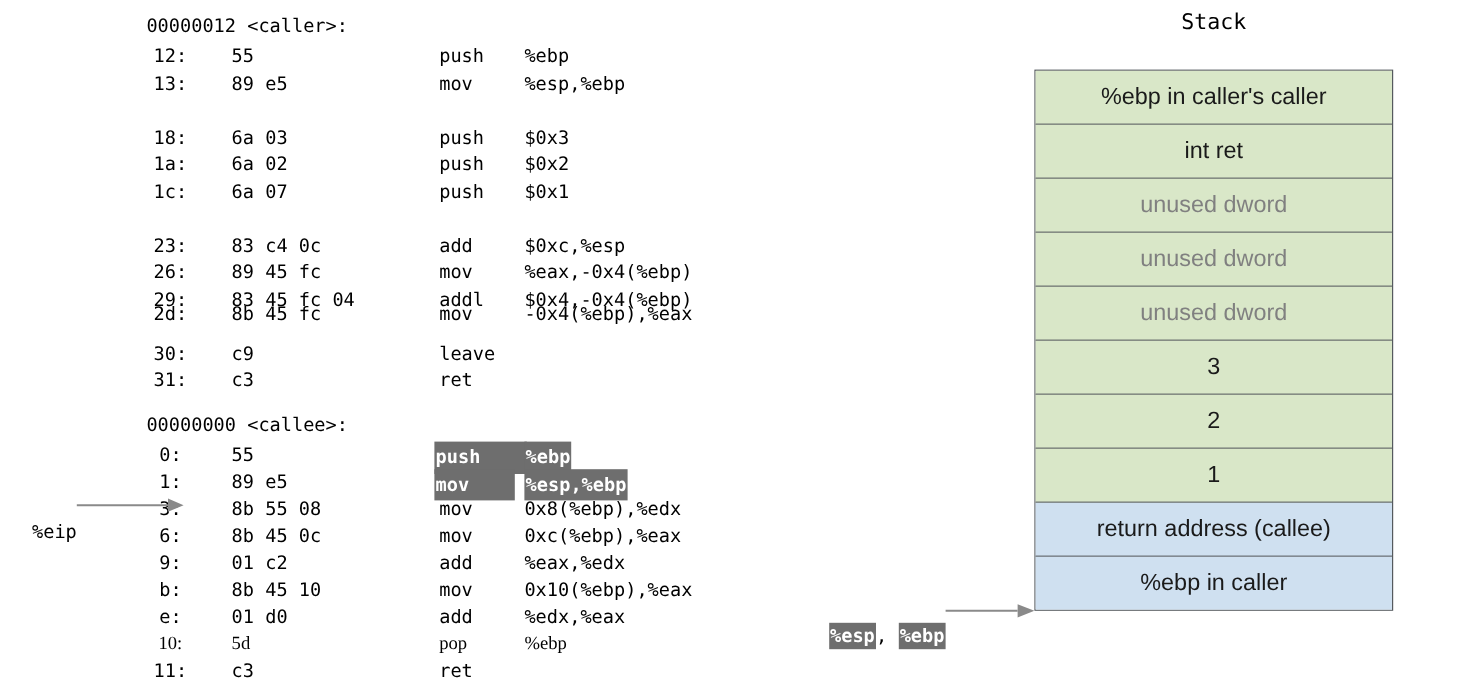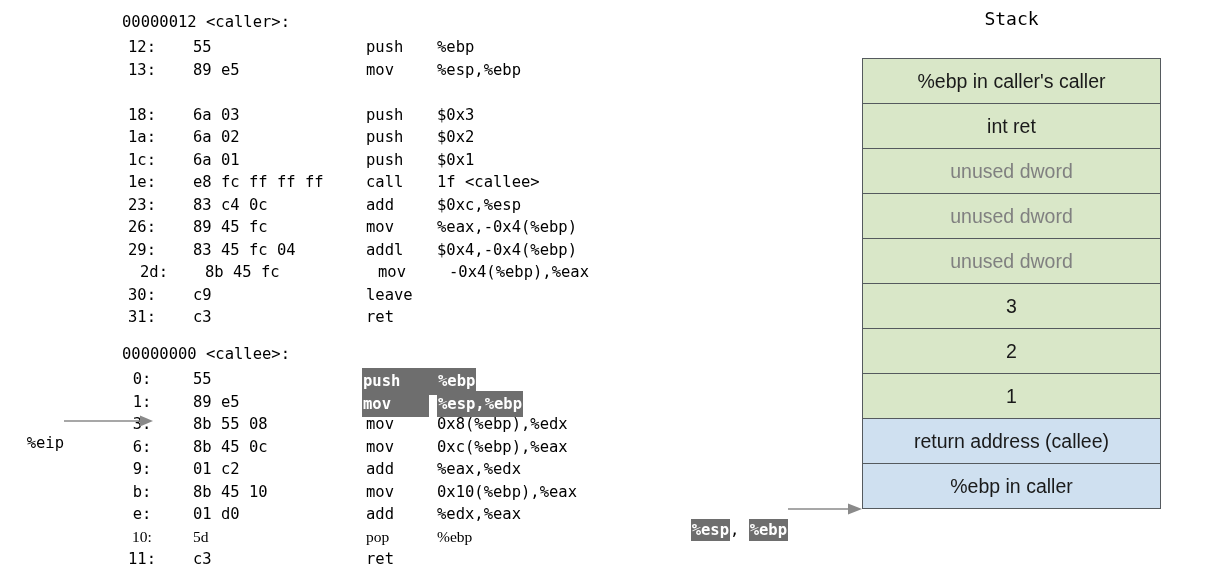--- a/index.html
+++ b/index.html
@@ -137,26 +137,25 @@
 </style>
 </head>
 <body>
 
 <div id="disasm">
     <div class="code-line fn-header" style="top: 11px;">00000012 &lt;caller&gt;:</div>
     <div class="code-line" style="top: 36px; width: 660px;"><span class="col-addr">12:</span><span class="col-bytes">55</span><span class="col-mnem">push</span><span class="col-ops">%ebp</span></div>
     <div class="code-line" style="top: 58.5px; width: 660px;"><span class="col-addr">13:</span><span class="col-bytes">89 e5</span><span class="col-mnem">mov</span><span class="col-ops">%esp,%ebp</span></div>
     <div class="code-line" style="top: 103.5px; width: 660px;"><span class="col-addr">18:</span><span class="col-bytes">6a 03</span><span class="col-mnem">push</span><span class="col-ops">$0x3</span></div>
     <div class="code-line" style="top: 126px; width: 660px;"><span class="col-addr">1a:</span><span class="col-bytes">6a 02</span><span class="col-mnem">push</span><span class="col-ops">$0x2</span></div>
-    <div class="code-line" style="top: 148.5px; width: 660px;"><span class="col-addr">1c:</span><span class="col-bytes">6a 01</span><span class="col-mnem">push</span><span class="col-ops">$0x1</span></div>
-    <div class="code-line" style="top: 171px; width: 660px;"><span class="col-addr">1e:</span><span class="col-bytes">e8 fc ff ff ff</span><span class="col-mnem">call</span><span class="col-ops">1f &lt;callee&gt;</span></div>
+    <div class="code-line" style="top: 148.5px; width: 660px;"><span class="col-addr">1c:</span><span class="col-bytes">6a 07</span><span class="col-mnem">push</span><span class="col-ops">$0x1</span></div>
     <div class="code-line" style="top: 193.5px; width: 660px;"><span class="col-addr">23:</span><span class="col-bytes">83 c4 0c</span><span class="col-mnem">add</span><span class="col-ops">$0xc,%esp</span></div>
     <div class="code-line" style="top: 216px; width: 660px;"><span class="col-addr">26:</span><span class="col-bytes">89 45 fc</span><span class="col-mnem">mov</span><span class="col-ops">%eax,-0x4(%ebp)</span></div>
     <div class="code-line" style="top: 238.5px; width: 660px;"><span class="col-addr">29:</span><span class="col-bytes">83 45 fc 04</span><span class="col-mnem">addl</span><span class="col-ops">$0x4,-0x4(%ebp)</span></div>
-    <div class="code-line" style="top: 261px; width: 660px; margin-left: 12px;"><span class="col-addr">2d:</span><span class="col-bytes">8b 45 fc</span><span class="col-mnem">mov</span><span class="col-ops">-0x4(%ebp),%eax</span></div>
+    <div class="code-line" style="top: 251px; width: 660px;"><span class="col-addr">2d:</span><span class="col-bytes">8b 45 fc</span><span class="col-mnem">mov</span><span class="col-ops">-0x4(%ebp),%eax</span></div>
     <div class="code-line" style="top: 283.5px; width: 660px;"><span class="col-addr">30:</span><span class="col-bytes">c9</span><span class="col-mnem">leave</span></div>
     <div class="code-line" style="top: 306px; width: 660px;"><span class="col-addr">31:</span><span class="col-bytes">c3</span><span class="col-mnem">ret</span></div>
     <div class="code-line fn-header" style="top: 343px;">00000000 &lt;callee&gt;:</div>
     <div class="code-line" style="top: 368px; width: 660px;"><span class="col-addr">0:</span><span class="col-bytes">55</span><span class="col-mnem hl" style="left: 362px;">push    </span><span class="col-ops hl">%ebp</span></div>
     <div class="code-line" style="top: 390.5px; width: 660px;"><span class="col-addr">1:</span><span class="col-bytes">89 e5</span><span class="col-mnem hl" style="left: 362px;">mov    </span><span class="col-ops hl">%esp,%ebp</span></div>
     <div class="code-line" style="top: 413px; width: 660px;"><span class="col-addr">3:</span><span class="col-bytes">8b 55 08</span><span class="col-mnem">mov</span><span class="col-ops">0x8(%ebp),%edx</span></div>
     <div class="code-line" style="top: 435.5px; width: 660px;"><span class="col-addr">6:</span><span class="col-bytes">8b 45 0c</span><span class="col-mnem">mov</span><span class="col-ops">0xc(%ebp),%eax</span></div>
     <div class="code-line" style="top: 458px; width: 660px;"><span class="col-addr">9:</span><span class="col-bytes">01 c2</span><span class="col-mnem">add</span><span class="col-ops">%eax,%edx</span></div>
     <div class="code-line" style="top: 480.5px; width: 660px;"><span class="col-addr">b:</span><span class="col-bytes">8b 45 10</span><span class="col-mnem">mov</span><span class="col-ops">0x10(%ebp),%eax</span></div>
     <div class="code-line" style="top: 503px; width: 660px;"><span class="col-addr">e:</span><span class="col-bytes">01 d0</span><span class="col-mnem">add</span><span class="col-ops">%edx,%eax</span></div>

